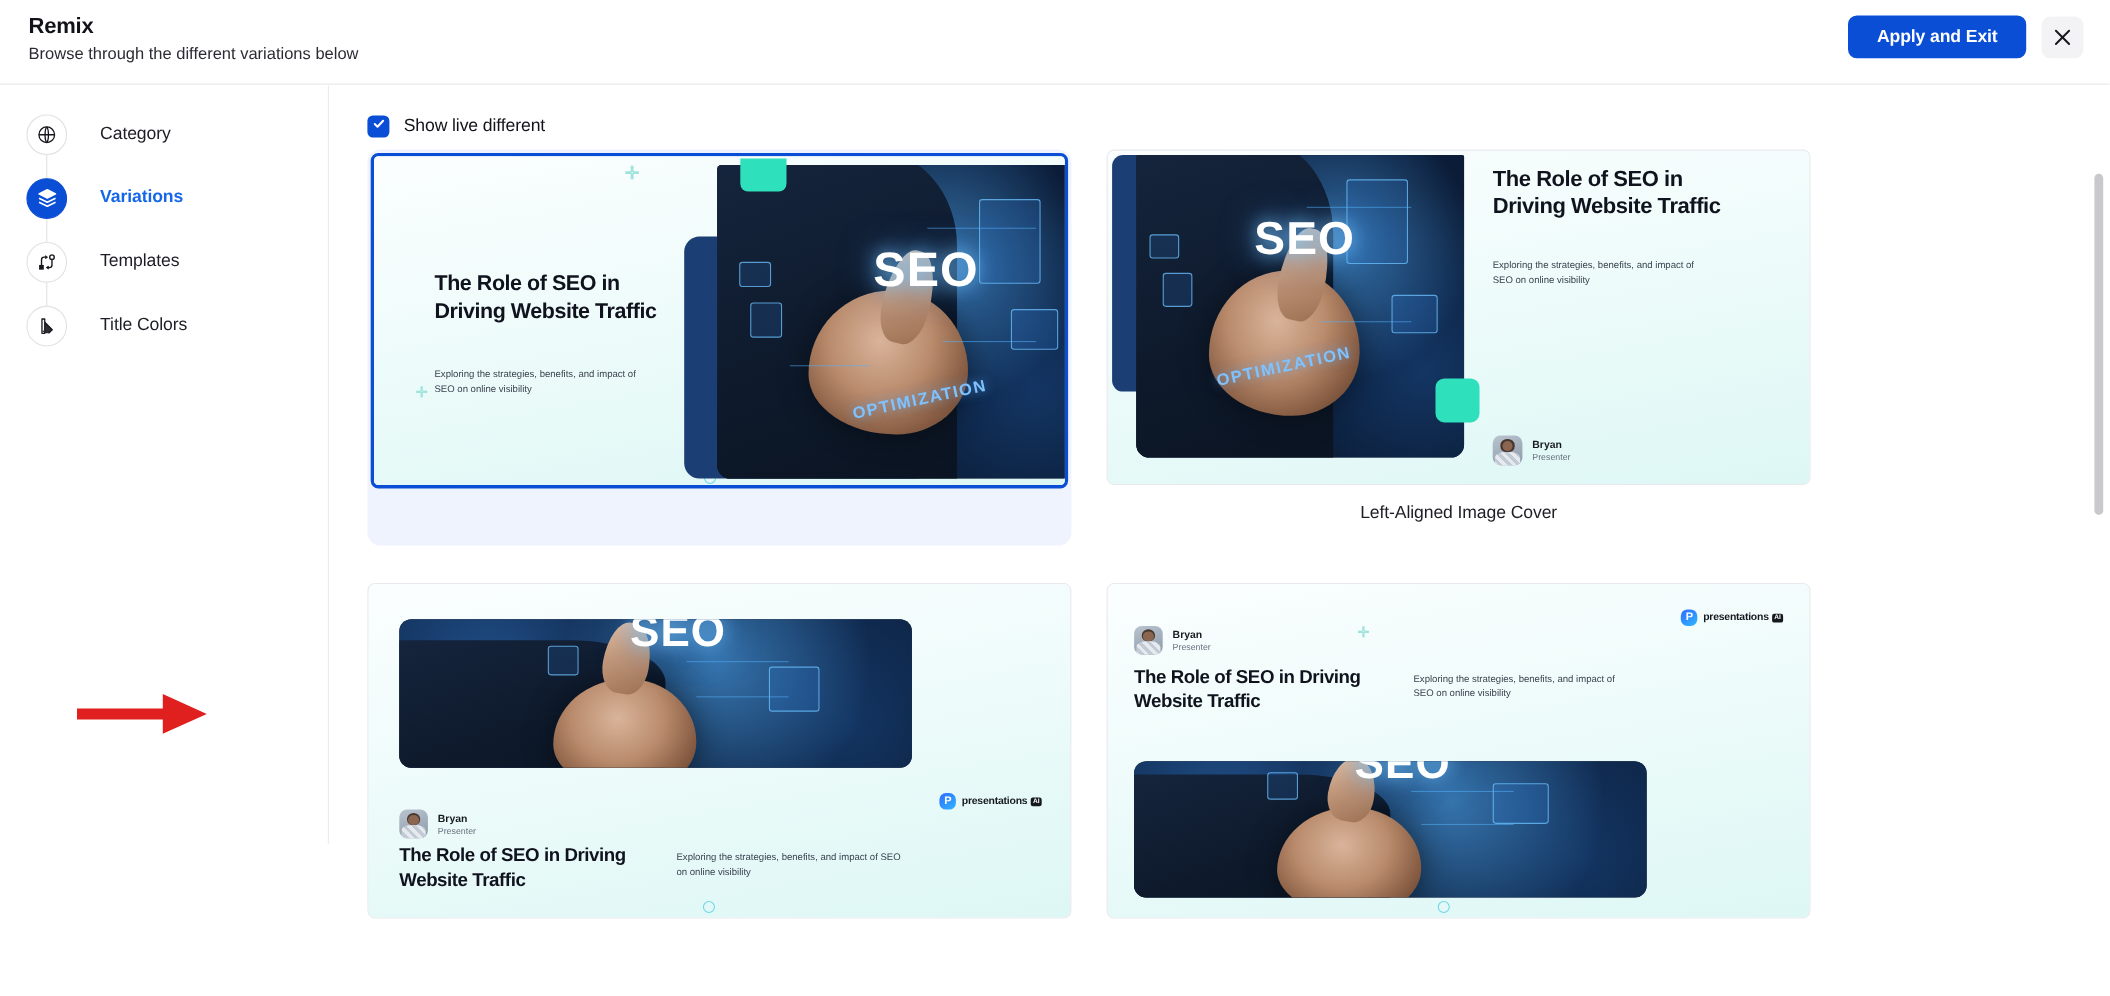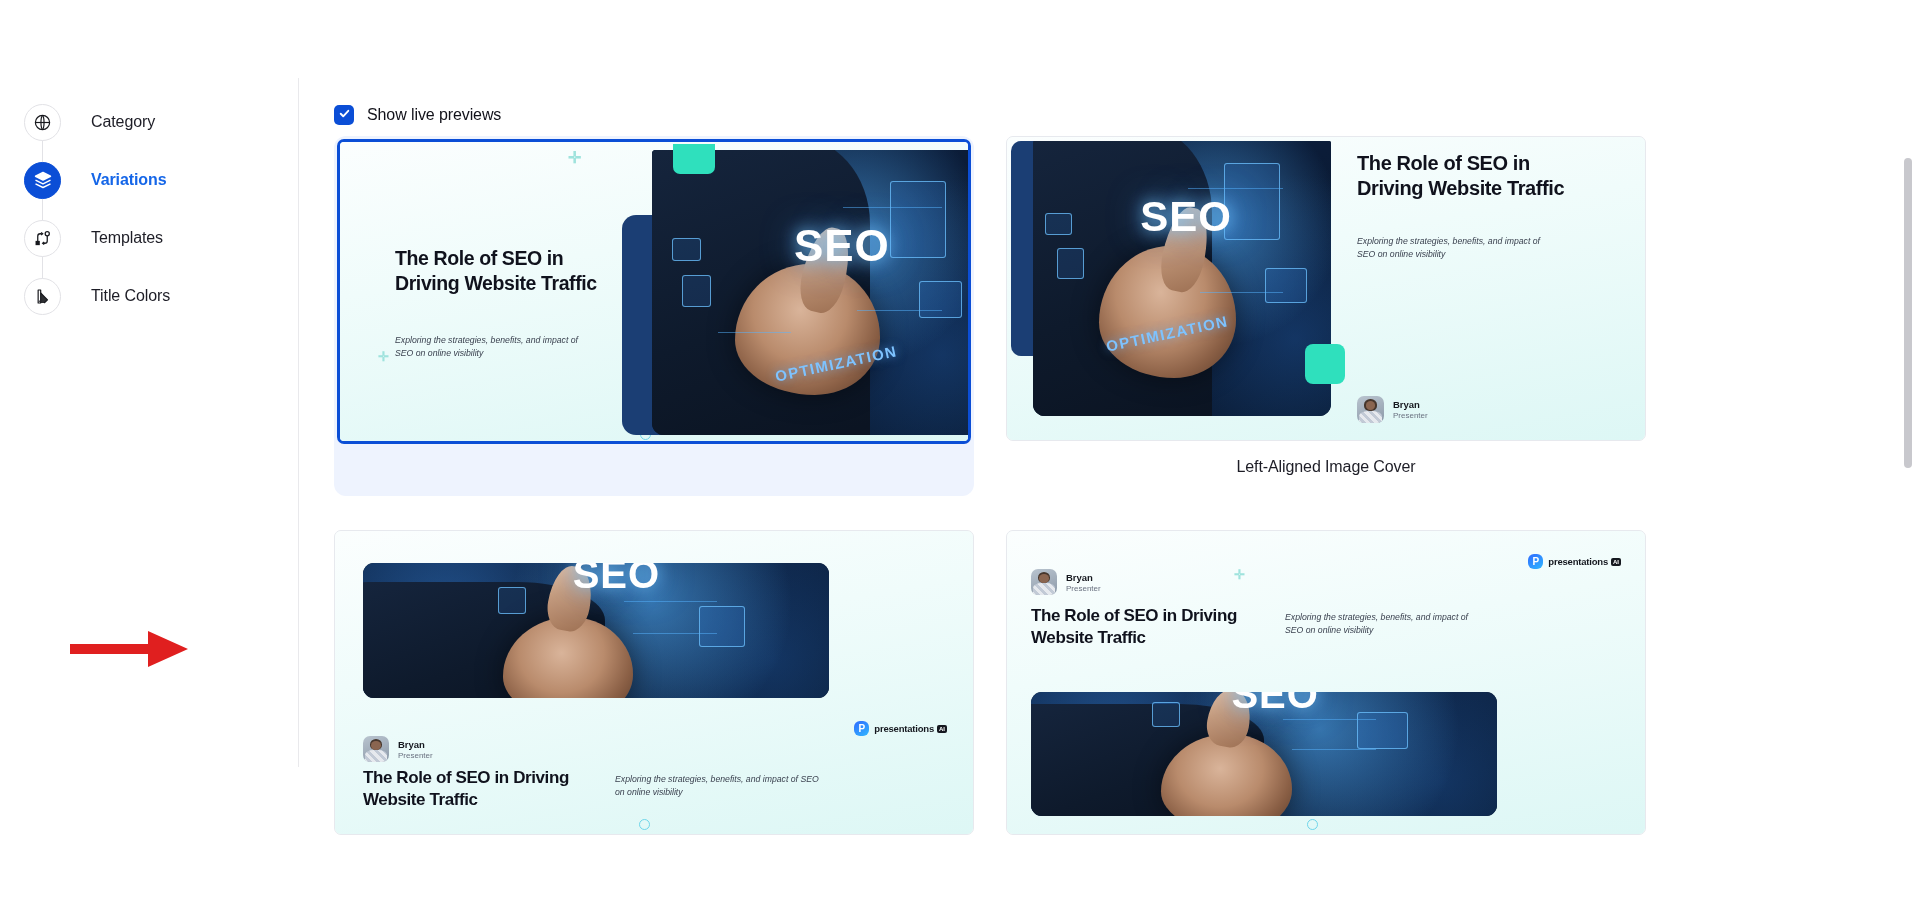--- a/index.html
+++ b/index.html
@@ -110,21 +110,21 @@
 
   
   .slide {
     position: absolute; inset: 0;
     background: linear-gradient(170deg,#fbfefe 0%,#f0fcfb 38%,#ddf7f5 100%);
     overflow: hidden;
   }
   .slide-title {
     font-weight: 800; color: #10121d; letter-spacing: -0.4px;
   }
-  .slide-sub { color: #3b4250; line-height: 1.45; font-style: italic; }
+  .slide-sub { color: #3b4250; line-height: 1.45; }
 
   .photo { position: absolute; overflow: hidden; background: #0a1a33; }
   .photo-inner { position: absolute; inset: 0; }
 
   
   .seo-bg {
     position:absolute; inset:0;
     background:
       radial-gradient(circle at 62% 30%, rgba(86,180,255,.55) 0%, rgba(20,60,130,0) 46%),
       radial-gradient(circle at 18% 40%, rgba(60,140,230,.45) 0%, rgba(10,30,70,0) 42%),
@@ -210,20 +210,36 @@
   .scroll-thumb {
     position:absolute; right:0; top:80px; width:8px; height:310px;
     background:#c8c8cd; border-radius:4px;
   }
 </style>
 </head>
 <body>
 
 <div class="app">
 
+  <div class="header">
+    <div class="header-titles">
+      <div class="header-title">Remix</div>
+      <div class="header-sub">Browse through the different variations below</div>
+    </div>
+    <div class="header-actions">
+      <button class="btn-primary">Apply and Exit</button>
+      <button class="btn-close">
+        <span>
+          <svg width="16" height="16" viewBox="0 0 16 16">
+            <path d="M2 2 L14 14 M14 2 L2 14" stroke="#17181d" stroke-width="1.8" stroke-linecap="round"></path>
+          </svg>
+        </span>
+      </button>
+    </div>
+  </div>
 
   <div class="sidebar">
     <div class="nav">
 
       <div class="nav-item">
         <div class="nav-connector"></div>
         <div class="nav-icon">
           <svg width="19" height="19" viewBox="0 0 24 24" fill="none" stroke="#17181d" stroke-width="1.5">
             <circle cx="12" cy="12" r="9"></circle>
               <path d="M3 12h18"></path>
@@ -288,21 +304,21 @@
   <div class="main">
 
     <div class="checkbox-row">
       <div class="checkbox">
         <span>
           <svg width="13" height="13" viewBox="0 0 24 24" fill="none" stroke="#fff" stroke-width="3.4" stroke-linecap="round" stroke-linejoin="round">
             <path d="M5 12.5l4.6 4.6L19 7"></path>
           </svg>
         </span>
       </div>
-      <div class="checkbox-label">Show live previews</div>
+      <div class="checkbox-label">Show live different</div>
     </div>
 
     <div class="grid">
 
       <div class="card selected">
         <div class="card-frame">
           <div class="slide">
             <div class="deco-plus" style="left:228px;top:6px;font-size:16px;">✛</div>
             <div class="deco-plus" style="left:38px;top:207px;font-size:13px;">✛</div>
             <div class="deco-ring" style="left:300px;top:287px;width:11px;height:11px;"></div>

